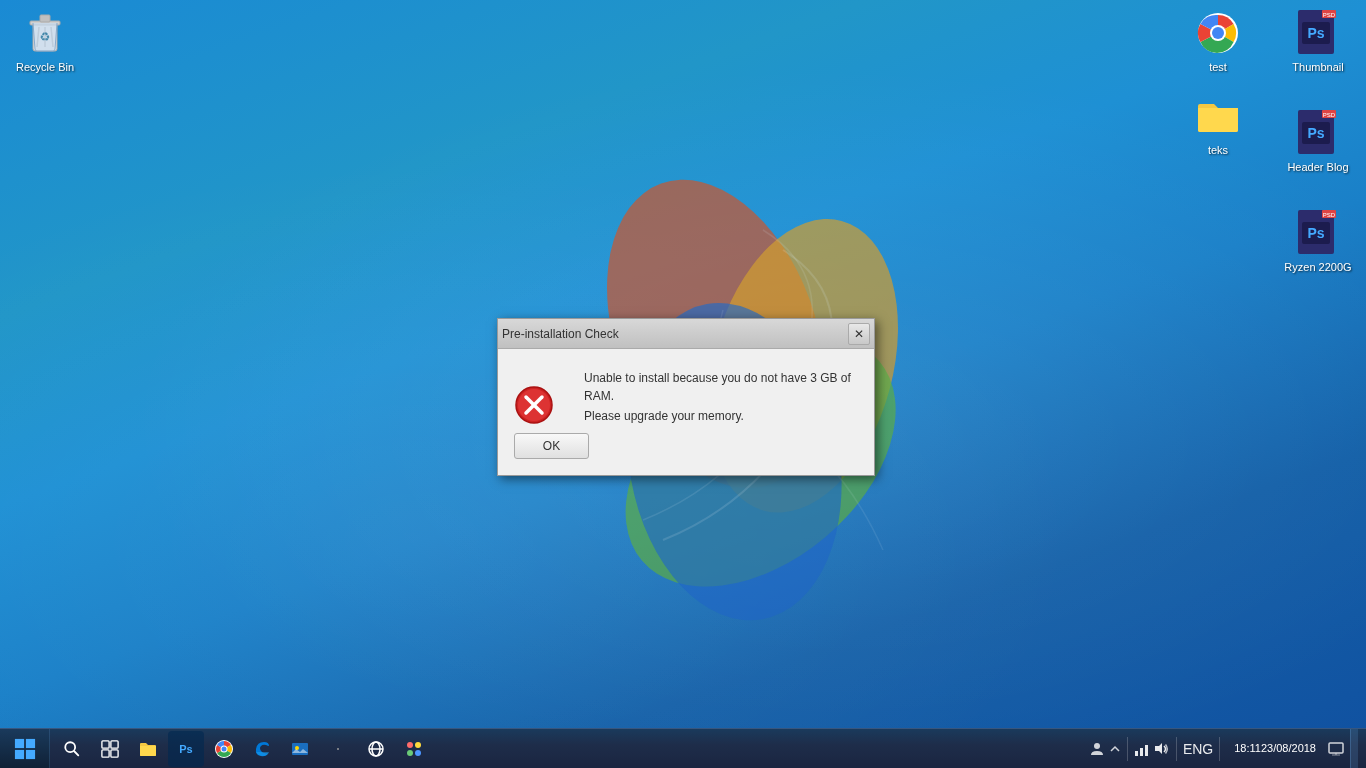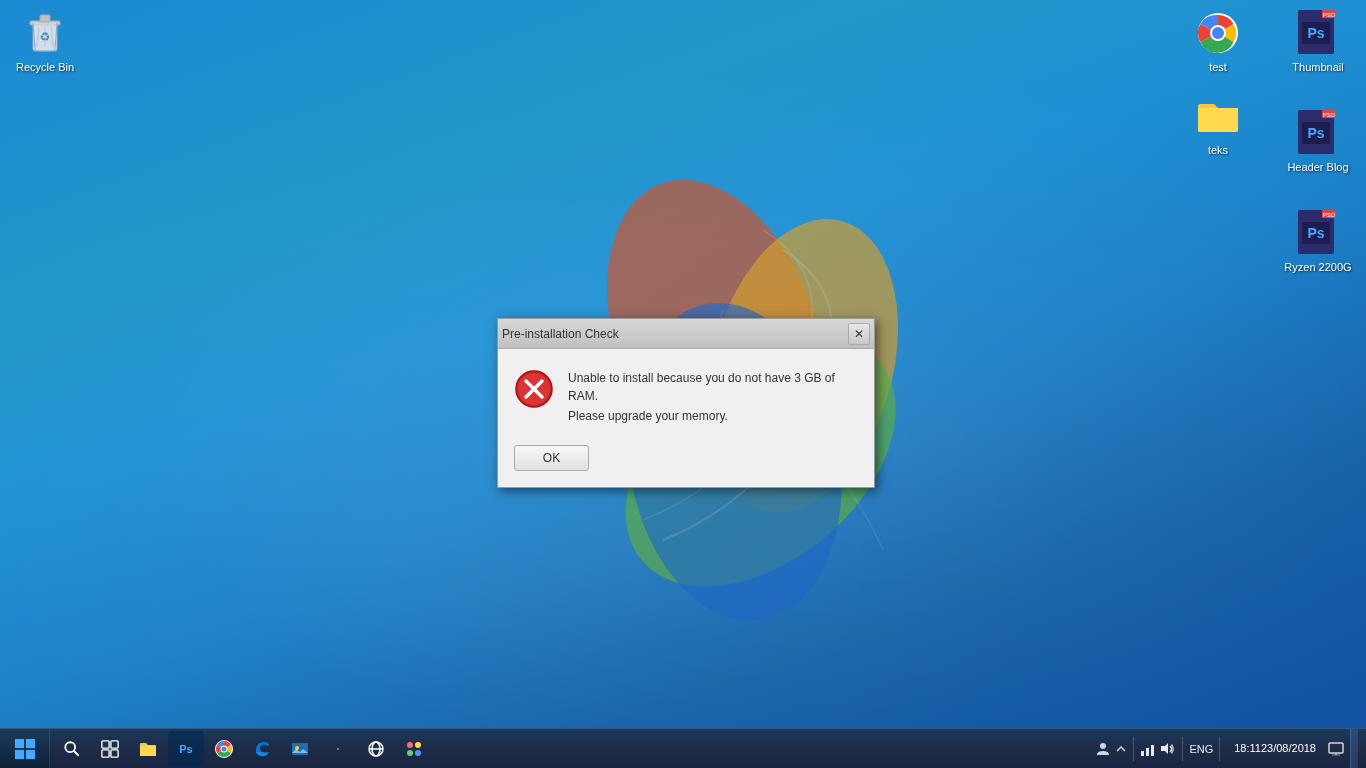--- a/index.html
+++ b/index.html
@@ -203,23 +203,23 @@
     }
 
     .dialog-content {
       padding: 20px 16px 16px 16px;
       display: flex;
       flex-direction: column;
     }
 
     .dialog-message-row {
       display: flex;
-      align-items: flex-start;
-      gap: 14px;
-      margin-bottom: 20px;
+      align-items: flex-end;
+      gap: 30px;
+      margin-bottom: 8px;
     }
 
     .error-icon {
       width: 40px;
       height: 40px;
       flex-shrink: 0;
     }
 
     .dialog-text {
       font-size: 12px;
@@ -524,21 +524,21 @@
       </svg>
 
       <svg viewBox="0 0 16 16" width="16" height="16">
         <polygon points="1,5 5,5 8,2 8,13 5,10 1,10" fill="rgba(255,255,255,0.9)"></polygon>
         <path d="M10 5 Q13 8 10 11" fill="none" stroke="rgba(255,255,255,0.9)" stroke-width="1.5"></path>
         <path d="M11.5 3.5 Q15 8 11.5 12.5" fill="none" stroke="rgba(255,255,255,0.7)" stroke-width="1.5"></path>
       </svg>
 
       <div class="taskbar-separator"></div>
 
-      <span style="font-size:11px; color:rgba(255,255,255,0.9); cursor:pointer;text-align:right;">ENG</span>
+      <span style="font-size:14px; color:rgba(255,255,255,0.9); cursor:pointer;text-align:right;">ENG</span>
 
       <div class="taskbar-separator"></div>
     </div>
 
     <div class="taskbar-clock">
       <span>18:11</span>
       <span>23/08/2018</span>
     </div>
 
     <svg viewBox="0 0 16 16" width="16" height="16" style="cursor:pointer;">

